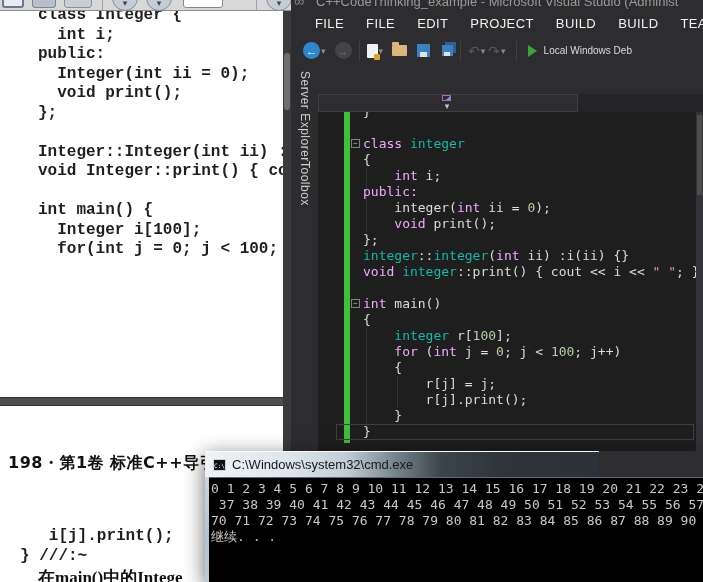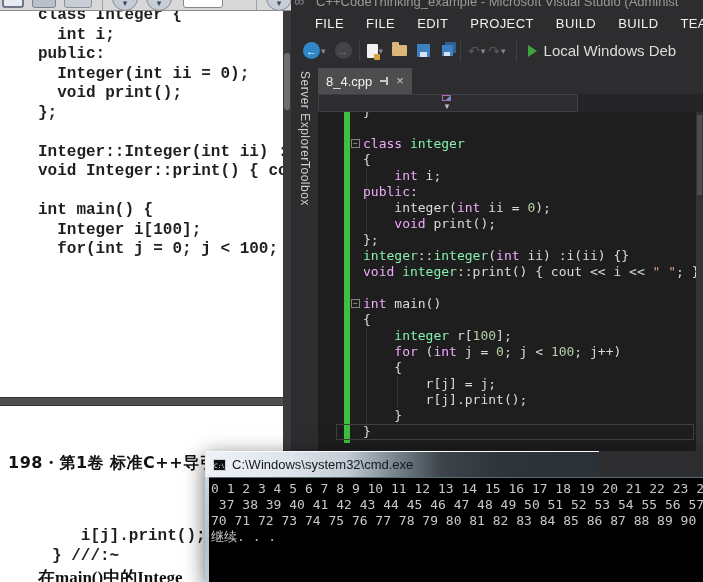--- a/index.html
+++ b/index.html
@@ -25,21 +25,21 @@
   .book-code { position:absolute; font-family:"Liberation Mono", monospace;
     font-size:16px; line-height:19.5px; font-weight:600; color:#1F1F1F; white-space:pre; }
   #book-code-1 { left:38px; top:-5px; }
   #reader-scrollbar { left:283px; top:11px; width:8px; height:571px; background:#3A3A3C; }
   #reader-scroll-thumb { left:1px; top:42px; width:6px; height:57px; background:#6E6E70; border-radius:3px; position:absolute; }
   #page-divider { left:0; top:397px; width:283px; height:9px; background:#4E4E4E;
     border-top:1px solid #333; border-bottom:1px solid #333; }
   #page2 { left:0; top:406px; width:283px; height:176px; background:#FFFFFF; overflow:hidden; }
   #page2-header { position:absolute; left:8px; top:47px; font-size:16px; font-weight:bold;
     color:#111; font-family:"DejaVu Sans", sans-serif; letter-spacing:0.5px; }
-  #book-code-2 { left:52px; top:121px; }
+  #book-code-2 { left:20px; top:121px; }
   #page2-bodytext { position:absolute; left:38px; top:160px; font-size:17px; font-weight:bold;
     color:#111; font-family:"Liberation Serif", "DejaVu Serif", serif; }
 
   
   #vs { left:291px; top:0; width:412px; height:582px; background:#2D2D30; overflow:hidden; }
   #vs-titlebar { left:0; top:0; width:412px; height:11px; overflow:hidden; background:#2D2D30; }
   #vs-title-text { position:absolute; left:25px; top:-6px; font-size:13px; color:#999;
     white-space:nowrap; }
   #vs-logo { position:absolute; left:3px; top:-7px; font-size:14px; color:#8A8A8A; }
   #vs-menubar { left:0; top:11px; width:412px; height:24px; display:flex; align-items:center;
@@ -59,21 +59,21 @@
   #tb-open { width:15px; height:11px; background:#DCB67A; border-radius:1px; margin-left:6px; }
   #tb-open::before { content:""; position:absolute; left:0; top:-3px; width:7px; height:3px;
     background:#DCB67A; border-radius:1px 1px 0 0; }
   #tb-save { width:13px; height:13px; background:#3E7FBF; margin-left:10px; }
   #tb-save::after { content:""; position:absolute; left:3px; bottom:0; width:7px; height:5px; background:#D6E4F0; }
   #tb-saveall { width:11px; height:11px; background:#3E7FBF; margin-left:12px; box-shadow:3px -3px 0 0 #2D5F93; }
   #tb-saveall::after { content:""; position:absolute; left:2px; bottom:0; width:6px; height:4px; background:#D6E4F0; }
   .tb-undo { color:#5A5A5C; font-size:14px; }
   #tb-play { width:0; height:0; border-left:9px solid #3FA33F; border-top:6px solid transparent;
     border-bottom:6px solid transparent; margin:0 7px 0 4px; }
-  #tb-run-label { color:#DCDCDC; font-size:15px; white-space:nowrap; }
+  #tb-run-label { color:#DCDCDC; font-size:10px; white-space:nowrap; }
 
   #vs-sidetabs { left:0; top:66px; width:27px; height:385px; background:#2D2D30; }
   .side-tab { writing-mode:vertical-rl; color:#D0D0D0; font-size:12px; letter-spacing:0.5px;
     position:absolute; left:7px; white-space:nowrap; }
   #side-tab-server { top:5px; }
   #side-tab-toolbox { top:95px; }
 
   #vs-tabwell { left:27px; top:68px; width:385px; height:26px; background:#2D2D30; }
   #doc-tab { position:absolute; left:0; top:0; height:26px; background:#4D4D50;
     display:flex; align-items:center; padding:0 8px; }
@@ -102,21 +102,21 @@
   #collapse-main { top:187px; }
   .indent-guide { position:absolute; width:1px; background:#333; }
   #guide-class { left:48px; top:56px; height:64px; }
   #guide-main { left:48px; top:216px; height:96px; }
   #guide-for { left:79px; top:264px; height:32px; }
   #current-line-box { position:absolute; left:18px; top:312px; width:358px; height:16px;
     border:1px solid #3F3F41; }
   #editor-code { position:absolute; left:45px; top:-8px; font-family:"DejaVu Sans Mono", monospace;
     font-size:13px; line-height:16px; white-space:pre; }
   .cln { height:16px; }
-  .tk-kw { color:#f0abfc; } .tk-ty { color:#86efac; } .tk-num { color:#B5CEA8; }
+  .tk-kw { color:#f0abfc; } .tk-ty { color:#14b8a6; } .tk-num { color:#B5CEA8; }
   .tk-str { color:#D69D85; } .tk-pl { color:#DCDCDC; }
   #editor-scrollbar { position:absolute; right:0; top:0; width:7px; height:339px; background:#333337; }
   #editor-scroll-thumb { position:absolute; right:1px; top:3px; width:5px; height:80px; background:#4D4D50; }
 
   
   #cmd { left:205px; top:451px; width:498px; height:131px; z-index:10;
     box-shadow:0 5px 20px rgba(0,0,0,0.6); }
   #cmd-titlebar { position:absolute; left:0; top:0; width:394px; height:26px;
     background:linear-gradient(90deg,#EFF3F7 0%,#DDE4EB 22%,#C2CBD3 36%,#79858D 48%,#3C444B 60%,#2E343A 75%,#2B3137 100%);
     border-top:1px solid #F8FBFD; border-left:1px solid #E8EEF3;
@@ -206,27 +206,20 @@
       <span class="tb-sep"></span>
       <span id="tb-play"></span>
       <span id="tb-run-label">Local Windows Deb</span>
     </div>
 
     <div id="vs-sidetabs" class="abs">
       <span class="side-tab" id="side-tab-server">Server Explorer</span>
       <span class="side-tab" id="side-tab-toolbox">Toolbox</span>
     </div>
 
-    <div id="vs-tabwell" class="abs">
-      <div id="doc-tab">
-        <span id="doc-tab-label">8_4.cpp</span>
-        <span id="tab-pin"></span>
-        <span id="tab-close">×</span>
-      </div>
-    </div>
 
     <div id="vs-navbar" class="abs">
       <div class="nav-combo" id="combo-project">
         <span id="combo-project-icon"></span>
         <span id="combo-project-label">C++CodeThinking_example</span>
         <span id="combo-project-caret">▾</span>
       </div>
     </div>
 
     <div id="vs-editor" class="abs">

